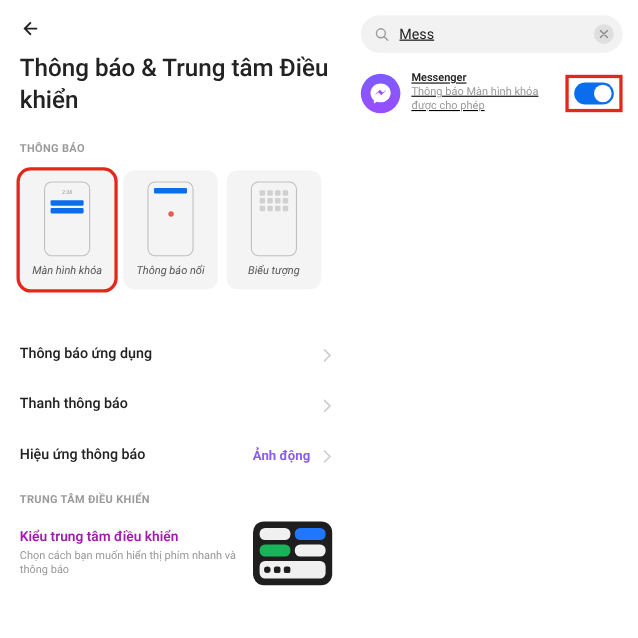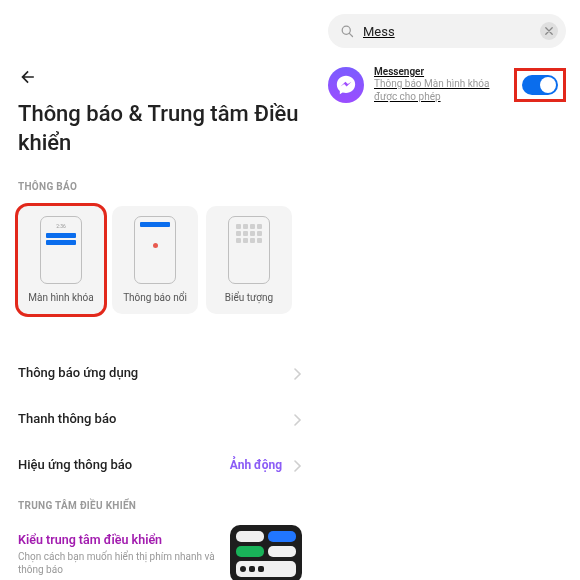--- a/index.html
+++ b/index.html
@@ -1,22 +1,22 @@
 <!DOCTYPE html>
 <html><head>
 <meta charset="utf-8">
 <style>
   * { box-sizing: border-box; margin: 0; padding: 0; font-family: -apple-system, BlinkMacSystemFont, "Segoe UI", Roboto, sans-serif; }
   body { width: 580px; height: 580px; background: #fff; display: flex; overflow: hidden; }
-  .left { width: 320px; padding: 20px 18px 0 18px; margin-top: 40px; }
+  .left { width: 320px; padding: 9px 18px 0 18px; }
   .right { flex: 1; padding: 10px 14px 0 8px; text-decoration: underline; }
   .back { width: 22px; height: 22px; display: flex; align-items: center; margin: 6px 0 12px 0; cursor: pointer; }
   .title { font-size: 22px; font-weight: 500; color: #222; line-height: 1.3; margin-bottom: 24px; }
   .section-label { font-size: 10px; color: #9a9a9a; letter-spacing: 0.3px; margin: 8px 0 14px 0; font-weight: bold; }
-  .tiles { display: flex; gap: 8px; margin-bottom: 20px; }
+  .tiles { display: flex; gap: 8px; margin-bottom: 20px; font-style: italic; }
   .tile { width: 86px; height: 108px; background: #f4f4f4; border-radius: 10px; display: flex; flex-direction: column; align-items: center; padding: 10px 0 8px 0; cursor: pointer; }
   .tile.sel { outline: 3px solid #e2281b; outline-offset: 0; }
   .phone { width: 42px; height: 68px; border: 1.2px solid #bfbfbf; border-radius: 7px; display: flex; flex-direction: column; align-items: center; padding: 4px 0; }
   .tile-label { font-size: 10px; color: #555; margin-top: 8px; text-align: center; }
   .p1-time { font-size: 5px; color: #999; margin: 2px 0 3px 0; }
   .p1-line { width: 30px; height: 5px; background: #0a6ded; border-radius: 1px; margin: 1px 0; }
   .p2-top { width: 30px; height: 5px; background: #0a6ded; border-radius: 1px; margin-top: 1px; }
   .p2-dot { width: 5px; height: 5px; background: #e85a4f; border-radius: 50%; margin-top: 16px; }
   .p3-grid { display: grid; grid-template-columns: repeat(4, 5px); grid-auto-rows: 5px; gap: 2px; margin-top: 3px; }
   .p3-grid span { background: #d0d0d0; border-radius: 1px; }

